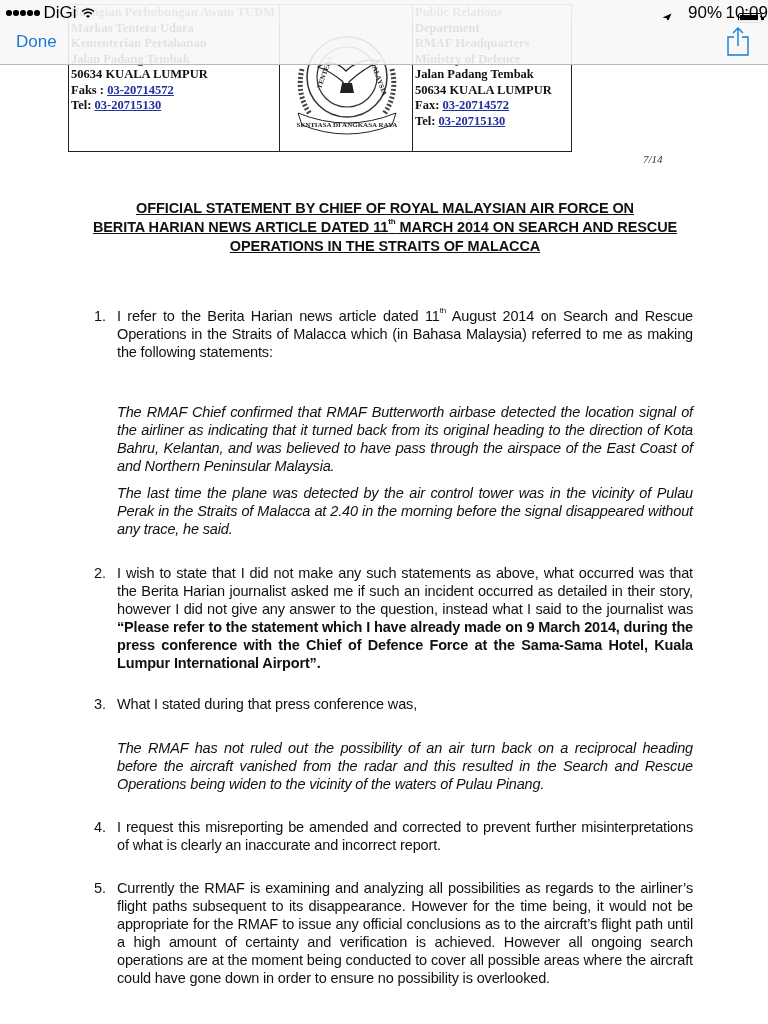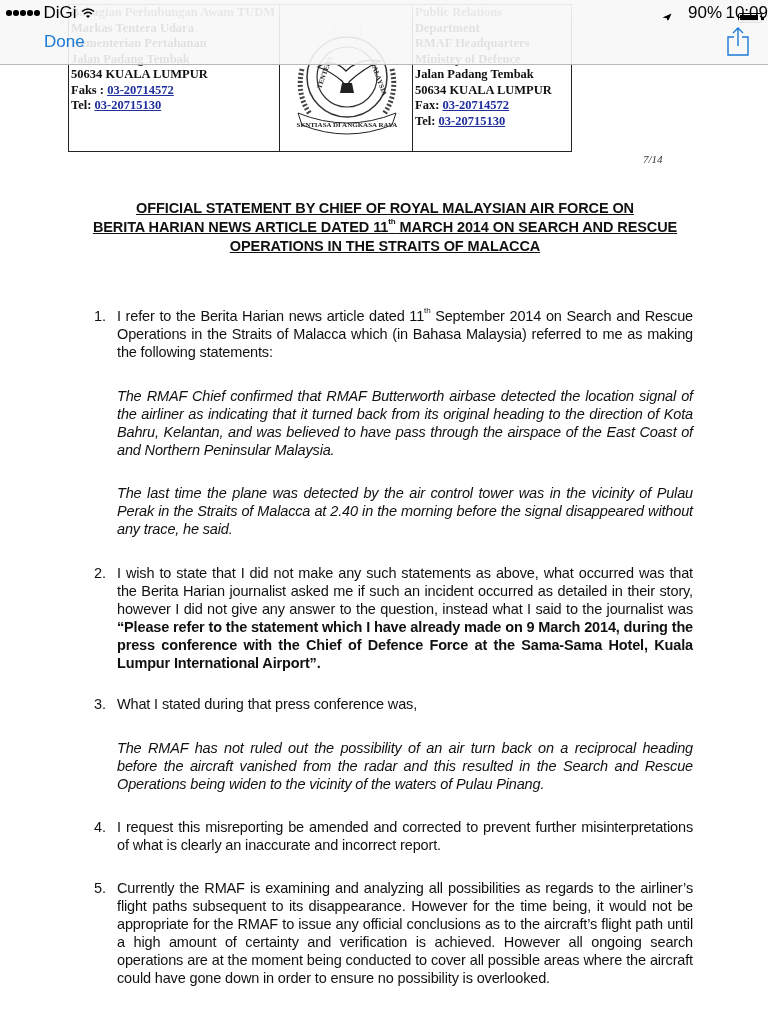--- a/index.html
+++ b/index.html
@@ -46,21 +46,21 @@
   .sb-time { position: absolute; left: 0; width: 768px; text-align: right; top: 3px; font-weight: normal; }
   .sb-right { position: absolute; right: 6px; top: 3px; display: flex; align-items: flex-end; gap: 16px; }
   .battery { width: 24px; height: 10px; border: 1px solid #000; border-radius: 2px; padding: 1px; position: relative; }
   .battery::after { content: ""; position: absolute; right: -3px; top: 2.5px; width: 2px; height: 4px; background: #000; border-radius: 0 1px 1px 0; }
   .battery .fill { height: 100%; width: 90%; background: #000; }
 
   .navbar {
     position: absolute; left: 0; top: 20px; width: 768px; height: 45px;
     background: rgba(247,247,247,0.90); border-bottom: 1px solid #b8b8b8;
   }
-  .nav-done { position: absolute; left: 16px; top: 12px; font-size: 17px; color: #1a7ad6; cursor: pointer; margin-left: 28px; }
+  .nav-done { position: absolute; left: 16px; top: 12px; font-size: 17px; color: #1a7ad6; cursor: pointer; }
   .nav-title { position: absolute; left: 0; width: 768px; top: 12px; text-align: center; font-size: 17px; color: #000; }
   .nav-share { position: absolute; right: 18px; top: 6px; width: 24px; height: 30px; cursor: pointer; }
 </style>
 </head>
 <body>
 
 <div class="doc">
 
   <div class="letterhead">
     <div class="lh-cell lh-left">
@@ -100,24 +100,24 @@
   <div class="page-num">7/14</div>
 
   <div class="doc-title">
     <span>OFFICIAL STATEMENT BY CHIEF  OF ROYAL MALAYSIAN AIR FORCE ON</span>
     <span><em style="font-style:normal">BERITA HARIAN NEWS ARTICLE DATED 11</em><sup>th</sup><em style="font-style:normal"> MARCH 2014 ON SEARCH AND RESCUE</em></span>
     <span>OPERATIONS IN THE STRAITS OF MALACCA</span>
   </div>
 
   <div class="para" style="top:307px;">
     <span class="num">1.</span>
-    <span>I refer to the Berita Harian news article dated 11</span><sup>th</sup><span> September 2014 on Search and Rescue Operations in the Straits of Malacca which (in Bahasa Malaysia) referred to me as making the following statements:</span>
+    <span>I refer to the Berita Harian news article dated 11</span><sup>th</sup><span> August 2014 on Search and Rescue Operations in the Straits of Malacca which (in Bahasa Malaysia) referred to me as making the following statements:</span>
   </div>
 
-  <div class="para quote" style="top:387px;">The RMAF Chief confirmed that  RMAF Butterworth airbase detected the location signal of the airliner as indicating that it turned back from its original heading to the direction of Kota Bahru, Kelantan, and was believed to have pass through the airspace of the East Coast of and Northern Peninsular Malaysia.</div>
+  <div class="para quote" style="top:403px;">The RMAF Chief confirmed that  RMAF Butterworth airbase detected the location signal of the airliner as indicating that it turned back from its original heading to the direction of Kota Bahru, Kelantan, and was believed to have pass through the airspace of the East Coast of and Northern Peninsular Malaysia.</div>
 
   <div class="para quote" style="top:484px;">The last time the plane was detected by the air control tower was in the vicinity of Pulau Perak in the Straits of Malacca at 2.40 in the morning before the signal disappeared without any trace, he said.</div>
 
   <div class="para" style="top:564px;">
     <span class="num">2.</span>
     <span>I wish to state that I did not make any such statements as above, what occurred was that the Berita Harian journalist asked me if such an incident occurred as detailed in their story, however I did not give any answer to the question, instead what I said to the journalist was </span><b>“Please refer to the statement which I have already made on 9 March 2014, during the press conference with the Chief of Defence Force at the Sama-Sama Hotel, Kuala Lumpur International Airport”.</b>
   </div>
 
   <div class="para" style="top:695px;">
     <span class="num">3.</span>

